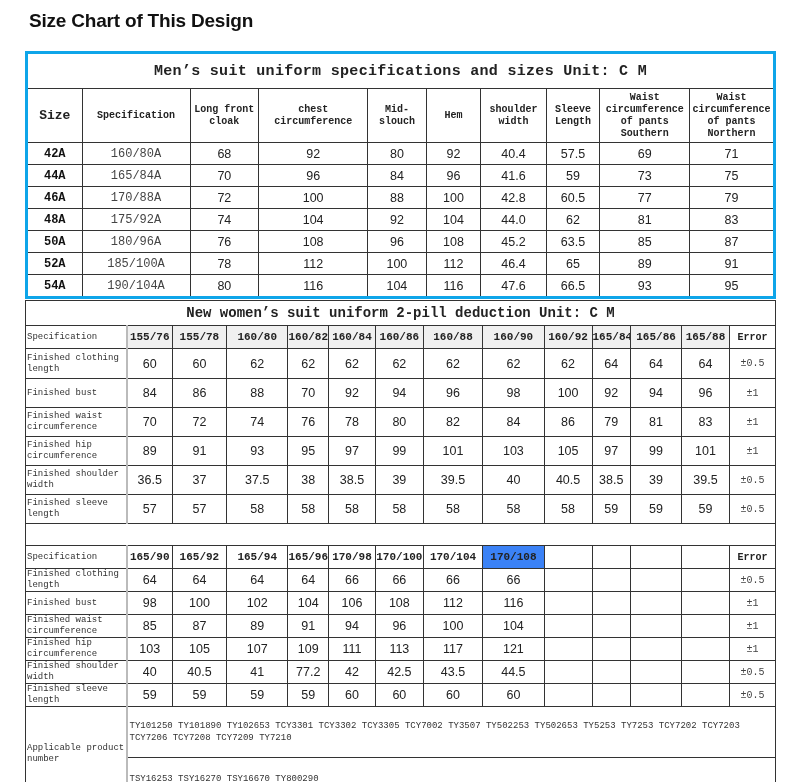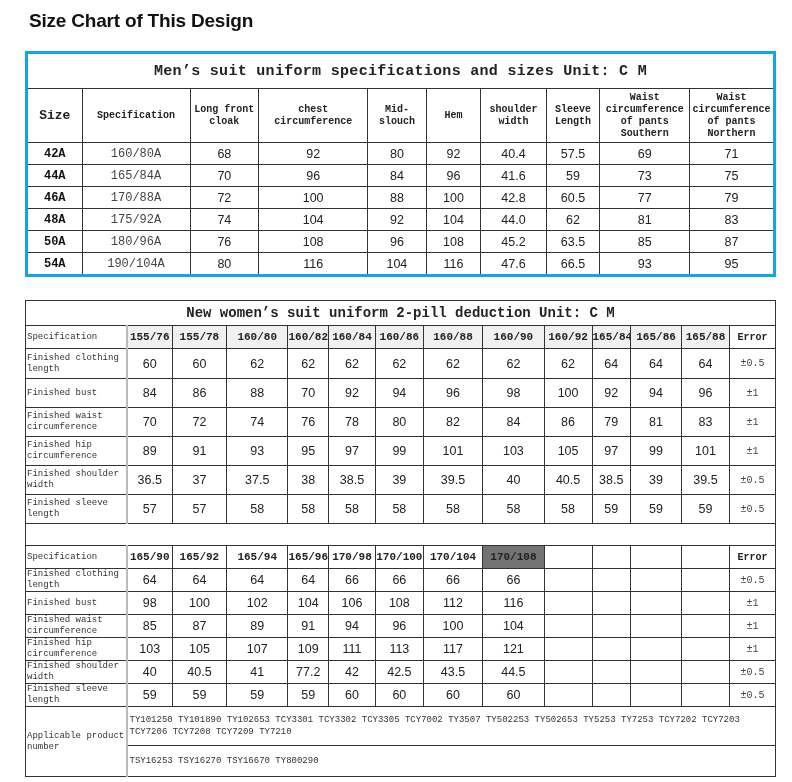--- a/index.html
+++ b/index.html
@@ -23,21 +23,21 @@
   #women td.colh { font-family: "Liberation Mono", monospace; font-weight: bold; font-size: 11px; background: #f0f0f0; color: #222; }
   #women td.err { font-family: "Liberation Mono", monospace; font-size: 10px; color: #444; }
   #women td.errh { font-family: "Liberation Mono", monospace; font-weight: bold; font-size: 10px; color: #222; }
   #women .r1 td { height: 22px; }
   #women .rA td { height: 29px; }
   #women .rB td { height: 28px; }
   #women .spacer td { height: 21px; border-left: 1px solid #333; border-right: 1px solid #333; }
   #women .r2h td { height: 22px; }
   #women .r2 td { height: 22px; }
   #women .apl td { height: 26px; }
-  #women td.prod { text-align: left; font-family: "Liberation Mono", monospace; font-size: 9px; line-height: 12px; padding: 2px 2px; color: #333; border-left: 2px solid #bbb; }
+  #women td.prod { text-align: left; font-family: "Liberation Mono", monospace; font-size: 9px; line-height: 12px; padding: 8px 2px; color: #333; border-left: 2px solid #bbb; }
 </style>
 </head>
 <body>
 
 <div class="title">Size Chart of This Design</div>
 
 <table id="men">
   <colgroup>
     <col style="width:55px">
       <col style="width:107px">
@@ -120,20 +120,32 @@
         <td class="sz">50A</td>
         <td class="spec">180/96A</td>
         <td class="num">76</td>
         <td class="num">108</td>
         <td class="num">96</td>
         <td class="num">108</td>
         <td class="num">45.2</td>
         <td class="num">63.5</td>
         <td class="num">85</td>
         <td class="num">87</td>
+      </tr>
+      <tr class="row">
+        <td class="sz">52A</td>
+        <td class="spec">185/100A</td>
+        <td class="num">78</td>
+        <td class="num">112</td>
+        <td class="num">100</td>
+        <td class="num">112</td>
+        <td class="num">46.4</td>
+        <td class="num">65</td>
+        <td class="num">89</td>
+        <td class="num">91</td>
       </tr>
       <tr class="row">
         <td class="sz">54A</td>
         <td class="spec">190/104A</td>
         <td class="num">80</td>
         <td class="num">116</td>
         <td class="num">104</td>
         <td class="num">116</td>
         <td class="num">47.6</td>
         <td class="num">66.5</td>
@@ -287,21 +299,21 @@
     <tbody id="w-part2">
       <tr class="r2h">
         <td class="lbl">Specification</td>
         <td class="colh" style="background: rgb(255, 255, 255);">165/90</td>
         <td class="colh" style="background: rgb(255, 255, 255);">165/92</td>
         <td class="colh" style="background: rgb(255, 255, 255);">165/94</td>
         <td class="colh" style="background: rgb(255, 255, 255);">165/96</td>
         <td class="colh" style="background: rgb(255, 255, 255);">170/98</td>
         <td class="colh" style="background: rgb(255, 255, 255);">170/100</td>
         <td class="colh" style="background: rgb(255, 255, 255);">170/104</td>
-        <td class="colh" style="background: #737373;">170/108</td>
+        <td class="colh" style="background: #3b82f6;">170/108</td>
         <td class="colh" style="background: rgb(255, 255, 255);"></td>
         <td class="colh" style="background: rgb(255, 255, 255);"></td>
         <td class="colh" style="background: rgb(255, 255, 255);"></td>
         <td class="colh" style="background: rgb(255, 255, 255);"></td>
         <td class="errh">Error</td>
       </tr>
       <tr class="r2">
         <td class="lbl">Finished clothing length</td>
         <td class="num">64</td>
         <td class="num">64</td>

